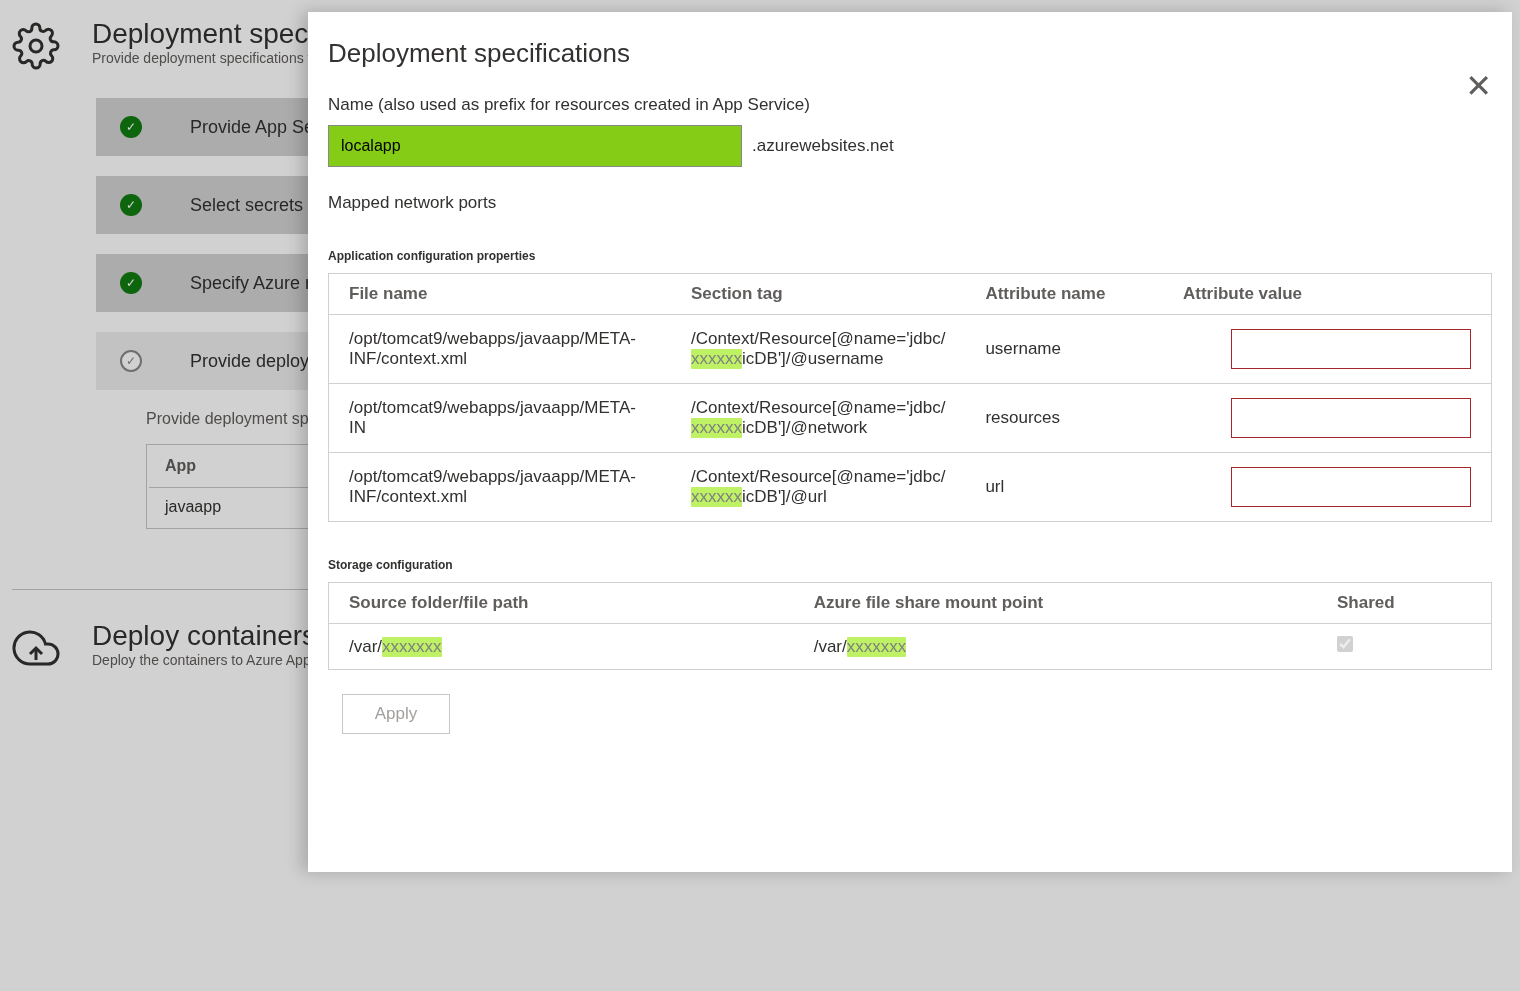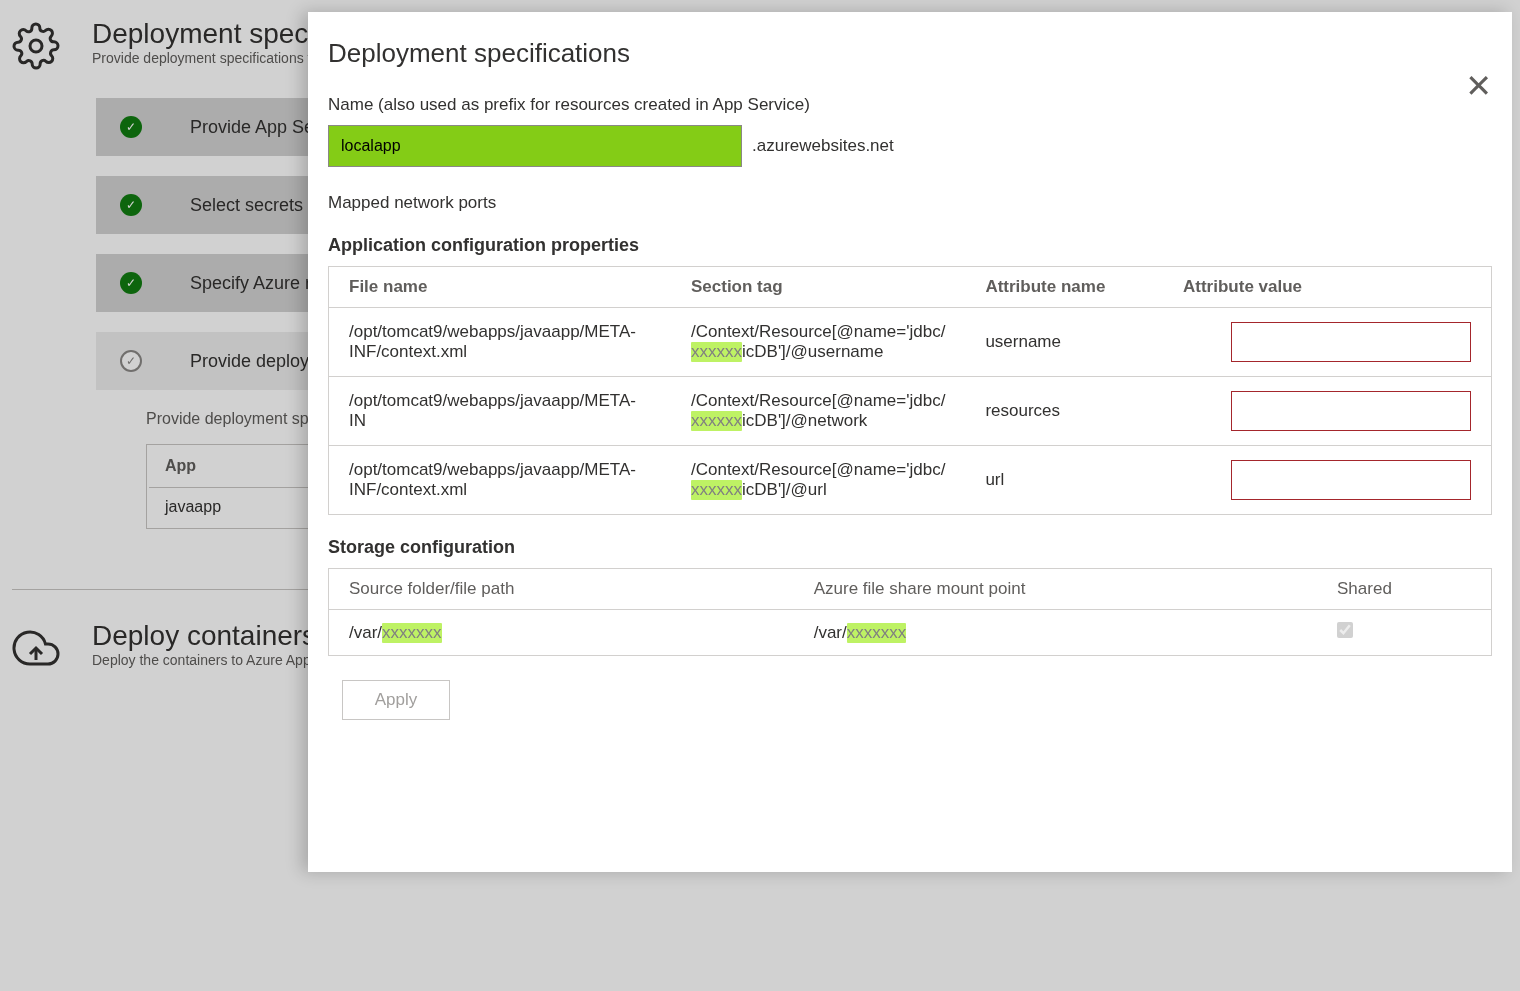--- a/index.html
+++ b/index.html
@@ -166,24 +166,24 @@
       background: #84cc16;
     }
     .text-input.readonly {
       background: #e1dfdd;
     }
     .suffix {
       font-size: 17px;
       color: #323130;
     }
     .section-header {
-      font-size: 18px;
+      font-size: 12px;
       font-weight: 700;
       color: #323130;
-      margin-top: 22px;
+      margin-top: 36px;
       margin-bottom: 10px;
     }
     .cfg-table {
       width: 100%;
       border: 1px solid #d2d0ce;
       border-collapse: collapse;
     }
     .cfg-table th {
       text-align: left;
       padding: 10px 20px;
@@ -218,21 +218,21 @@
     }
     .storage-table {
       width: 100%;
       border: 1px solid #d2d0ce;
       border-collapse: collapse;
     }
     .storage-table th {
       text-align: left;
       padding: 10px 20px;
       font-size: 17px;
-      font-weight: 400;
+      font-weight: 700;
       color: #605e5c;
       border-bottom: 1px solid #d2d0ce;
     }
     .storage-table td {
       padding: 12px 20px;
       font-size: 17px;
       color: #323130;
     }
     .chk {
       width: 16px;

